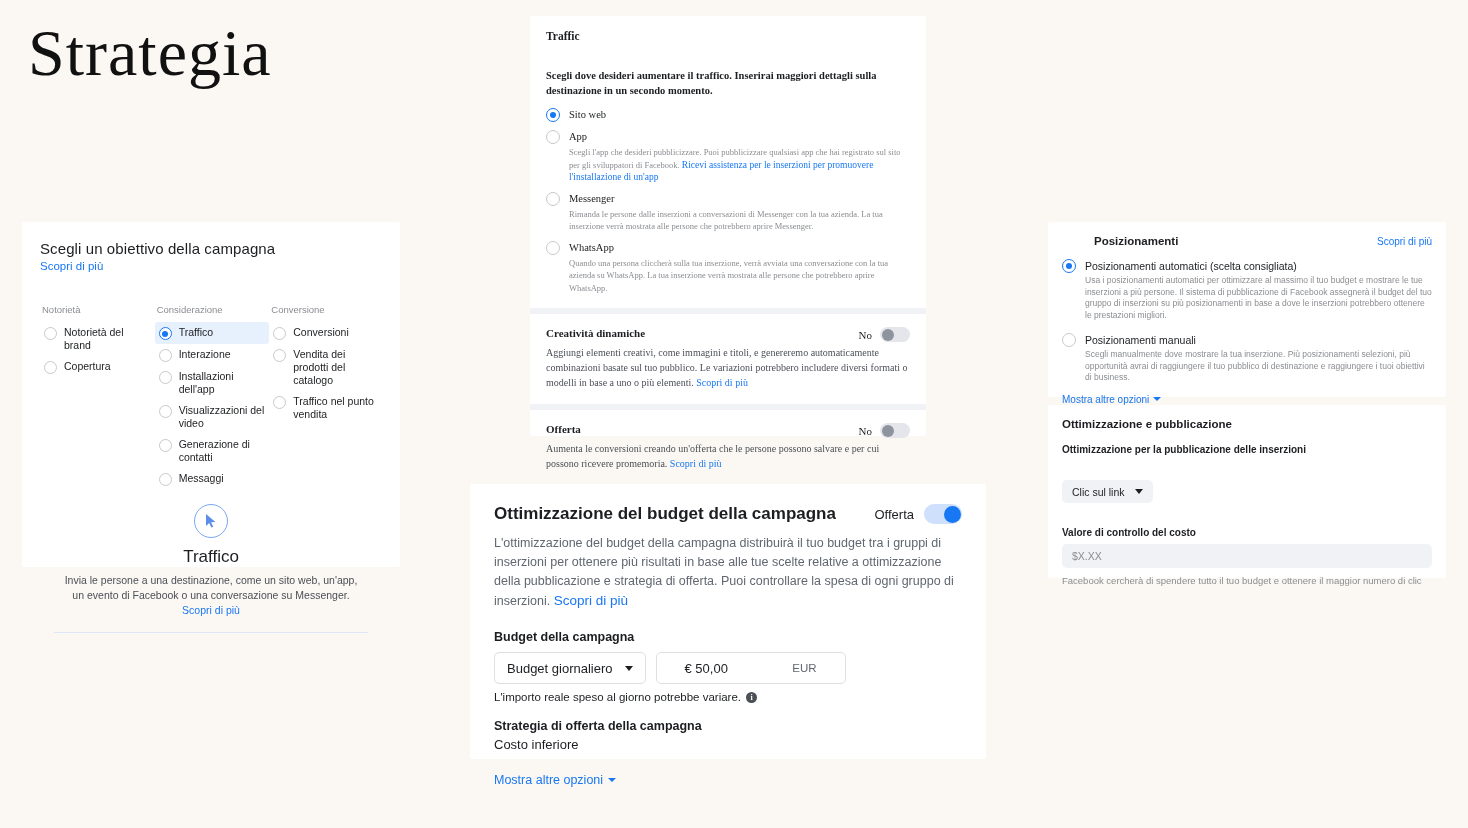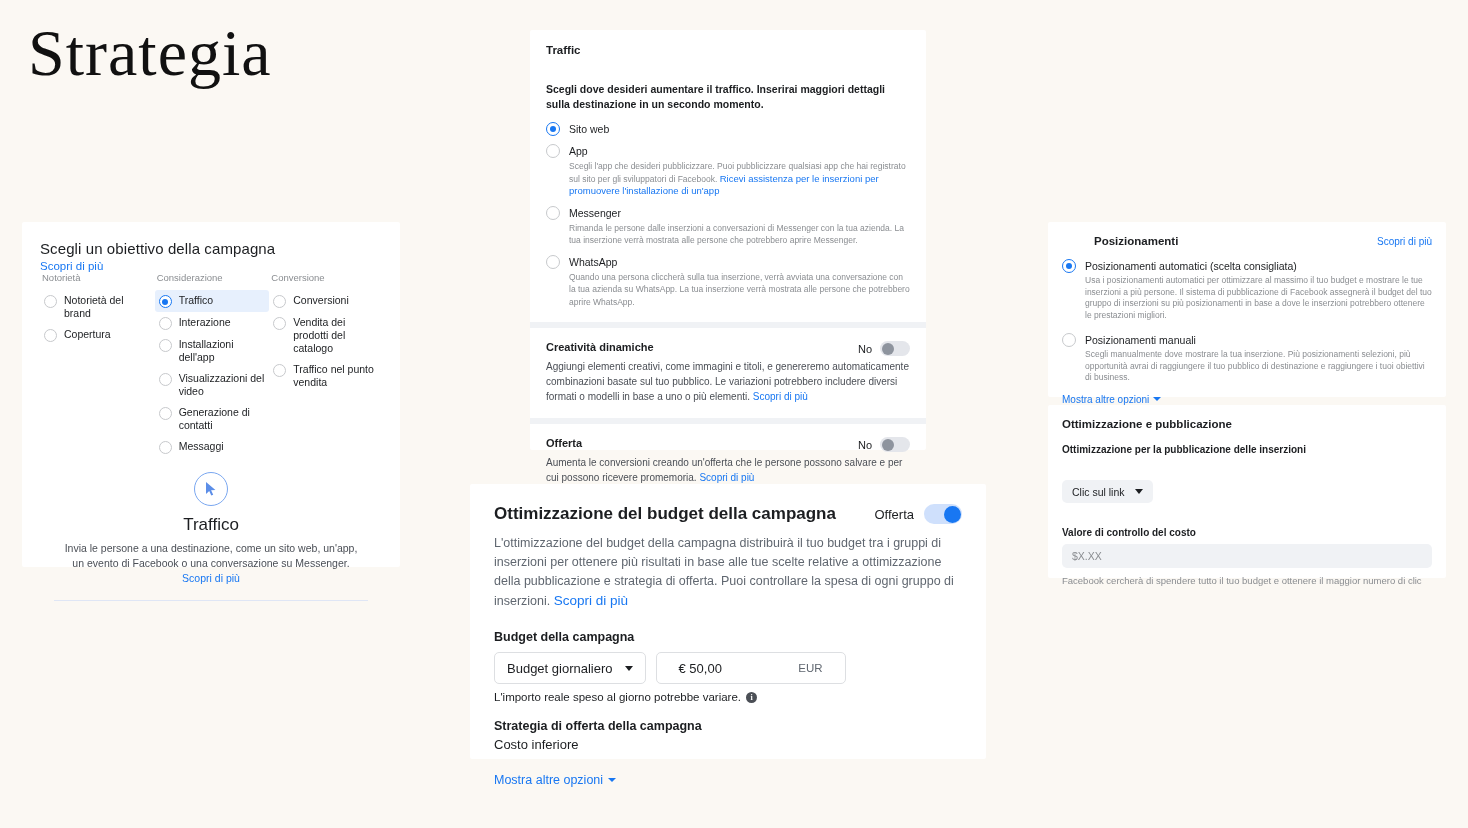--- a/index.html
+++ b/index.html
@@ -27,21 +27,21 @@
     background:#ffffff;
     position:absolute;
     border-radius:2px;
   }
 
   
   #objective-card{ left:22px; top:222px; width:378px; height:345px; }
   .obj-inner{ padding:18px 18px 0 18px; }
   .obj-title{ font-size:15px; color:#1c1e21; font-weight:400; letter-spacing:.1px;}
   .obj-link{ font-size:11.5px; color:#1877f2; margin-top:3px; display:block; text-decoration:none; }
-  .obj-cols{ display:flex; margin-top:0; gap:0; }
+  .obj-cols{ display:flex; margin-top:32px; gap:0; }
   .obj-col{ }
   .obj-col.c1{ width:118px; }
   .obj-col.c2{ width:118px; }
   .obj-col.c3{ width:116px; }
   .col-head{ font-size:9.5px; color:#8a8d91; margin-bottom:7px; padding-left:2px; }
   .radio-row{
     display:flex; align-items:flex-start; gap:7px;
     padding:4px 4px 4px 4px; border-radius:3px; min-height:22px;
   }
   .radio-row.selected{ background:#e7f0fd; }
@@ -67,21 +67,21 @@
   .hero-desc{
     font-size:10.5px; color:#4b4f56; line-height:15px;
     margin:6px 22px 0 22px;
   }
   .hero-desc a{ color:#1877f2; text-decoration:none; }
   .hero-rule{
     margin:14px 14px 0 14px; height:1px; background:#dfe6f5;
   }
 
   
-  #traffic-card{ left:530px; top:30px; width:396px; height:420px; }
+  #traffic-card{ left:530px; top:16px; width:396px; height:420px;font-family:Liberation Serif, serif; }
   .tc-pad{ padding:14px 16px 0 16px; }
   .tc-title{ font-size:11.5px; font-weight:bold; color:#1c1e21; }
   .tc-lead{
     font-size:10.5px; font-weight:bold; color:#1c1e21;
     line-height:15px; margin-top:26px;
   }
   .opt{ display:flex; gap:9px; margin-top:8px;justify-content:flex-end; }
   .opt .radio{ width:14px; height:14px; flex:0 0 14px; margin-top:0px; }
   .opt .radio.on::after{ left:3px; top:3px; width:6px; height:6px; }
   .opt-body{ flex:1; }
@@ -126,21 +126,21 @@
   .field-row{ display:flex; gap:10px; margin-top:8px;align-items:flex-end; }
   .select-box{
     border:1px solid #dddfe2; border-radius:5px; background:#fff;
     height:32px; display:flex; align-items:center; gap:12px;
     padding:0 12px; font-size:13px; color:#1c1e21;
   }
   .caret{ width:0;height:0;border-left:4.5px solid transparent;border-right:4.5px solid transparent;border-top:5px solid #1c1e21; }
   .amount-box{
     border:1px solid #dddfe2; border-radius:5px; background:#fff;
     height:32px; width:190px; display:flex; align-items:center;
-    padding:0 22px; font-size:13px; color:#1c1e21;gap:36px;
+    padding:0 28px; font-size:13px; color:#1c1e21;gap:36px;
   }
   .amount-box .val{ flex:1; }
   .amount-box .cur{ font-size:11.5px; color:#606770; }
   .note{ font-size:11.5px; color:#1c1e21; margin-top:7px; display:flex; align-items:center; gap:5px;}
   .info-dot{
     width:11px;height:11px;border-radius:50%;background:#4b4f56;color:#fff;
     font-size:8px;display:inline-flex;align-items:center;justify-content:center;
     font-weight:bold; font-family:"Liberation Serif", serif;
   }
   .bc-sub2{ font-size:12.5px; font-weight:bold; color:#1c1e21; margin-top:16px; }

